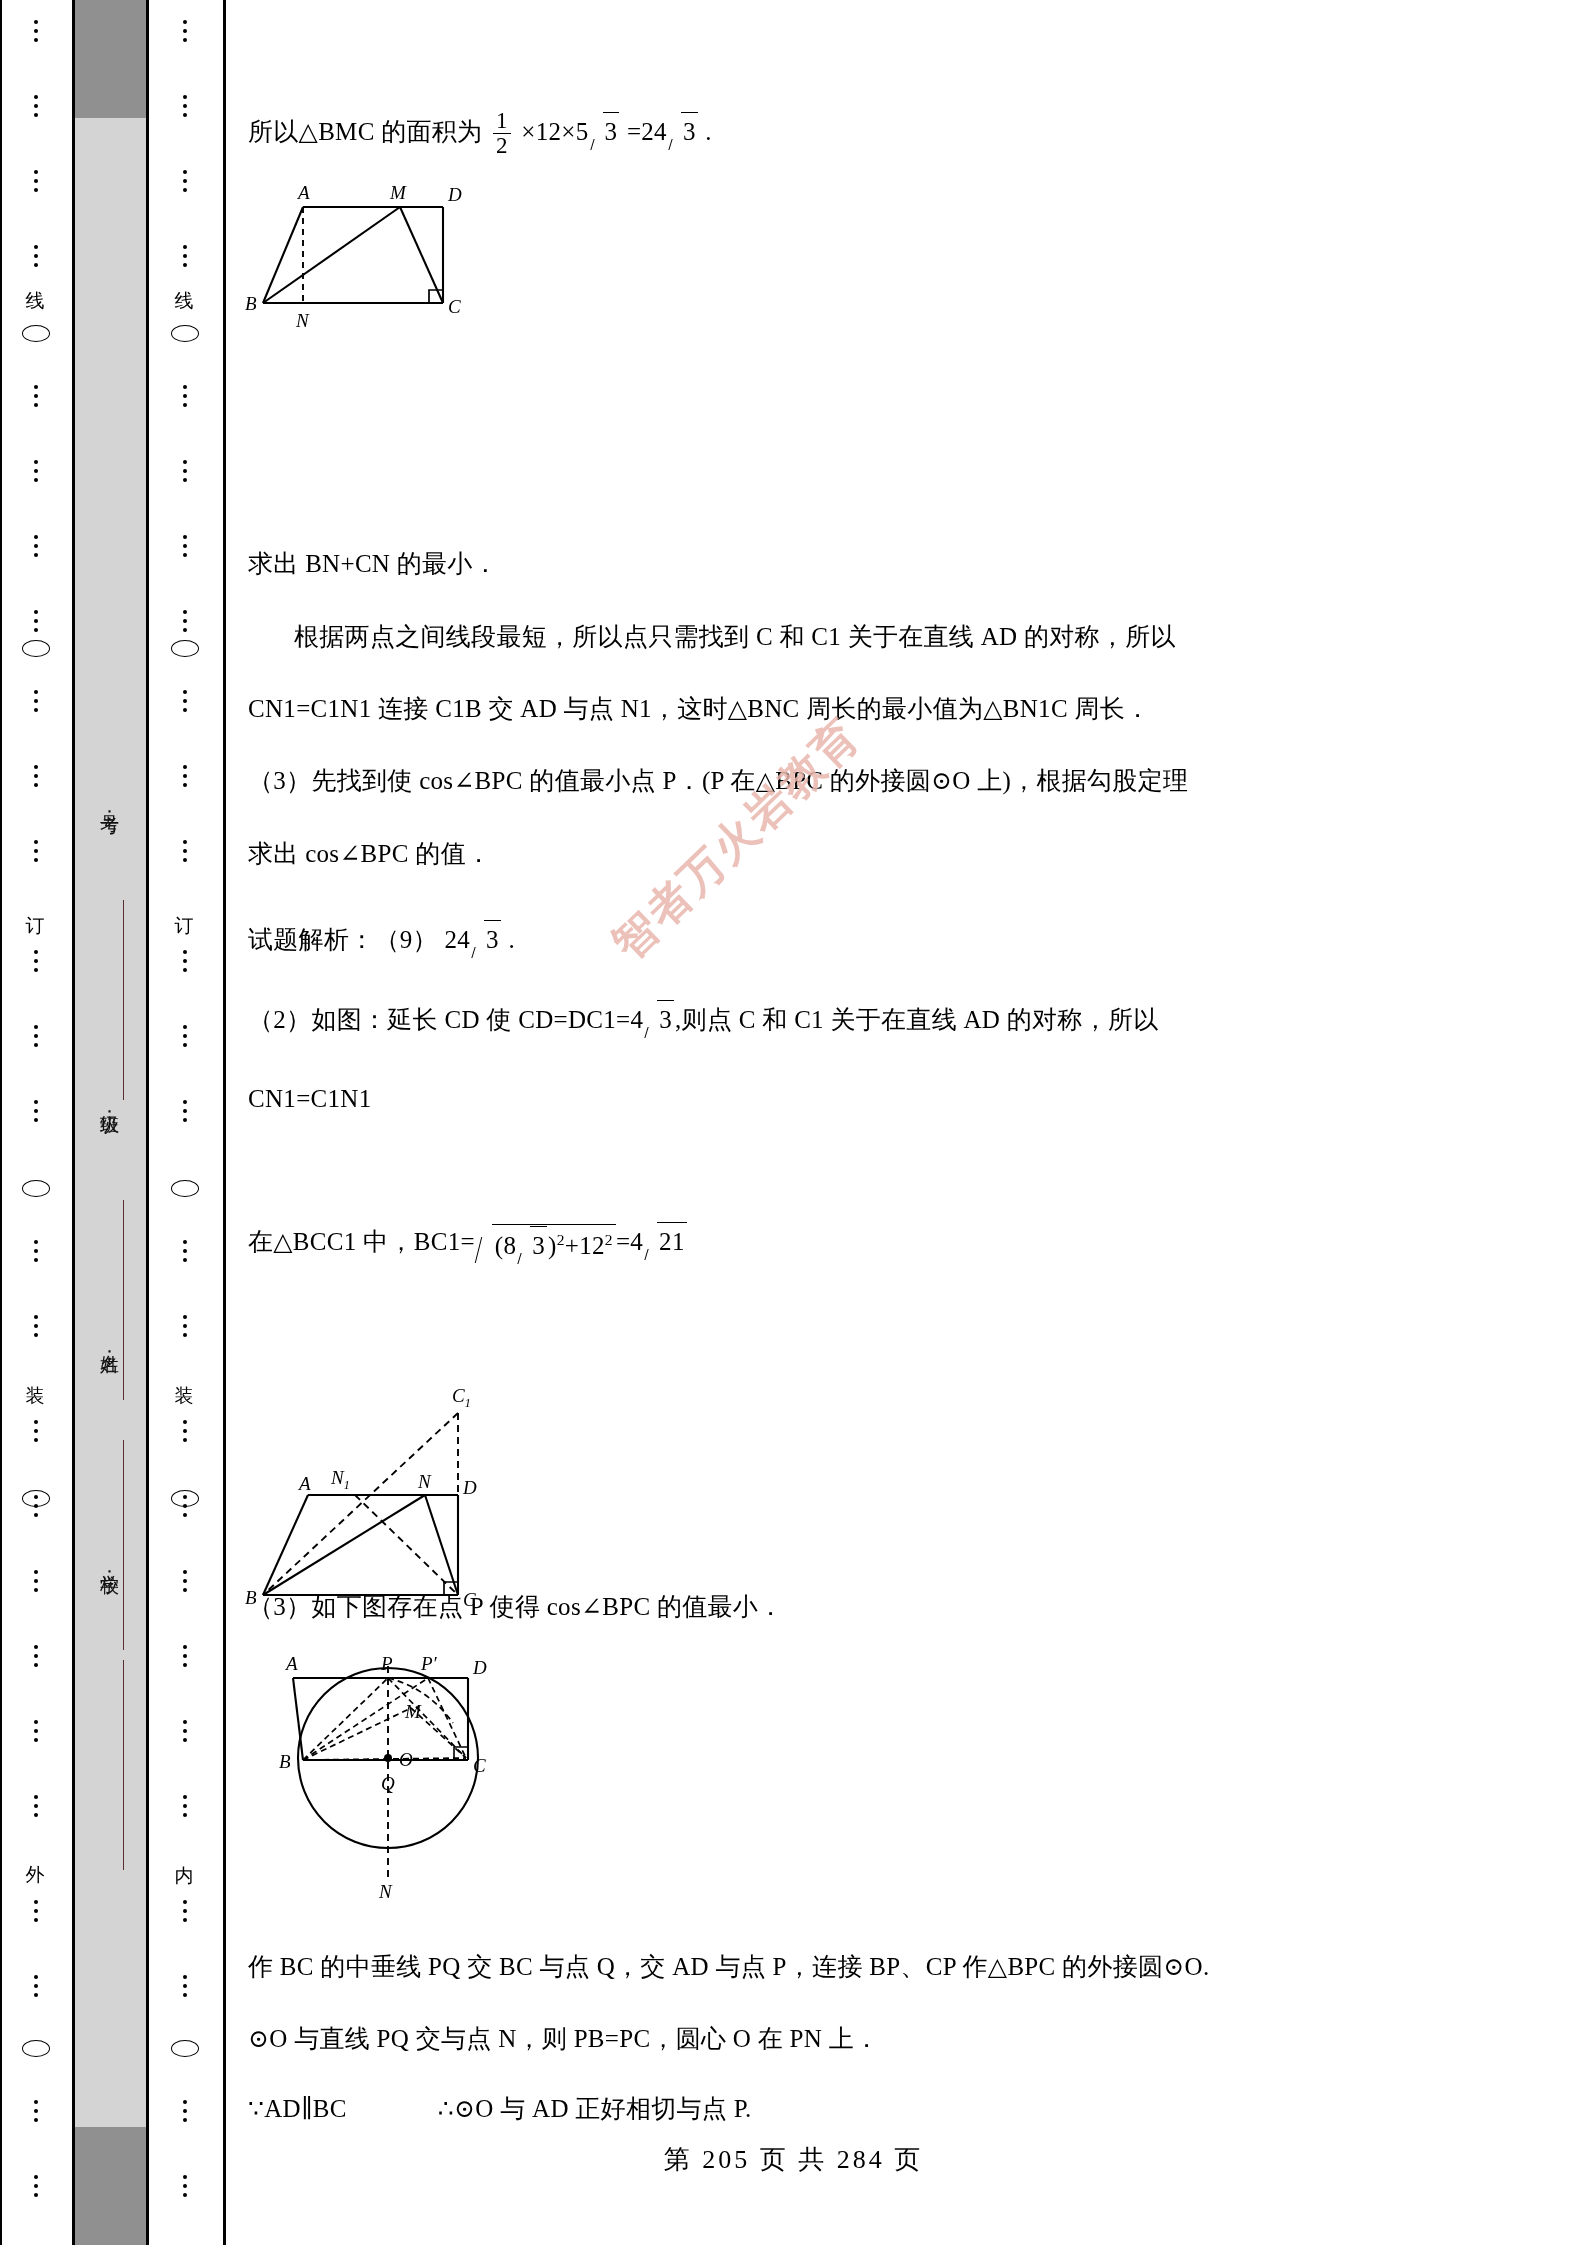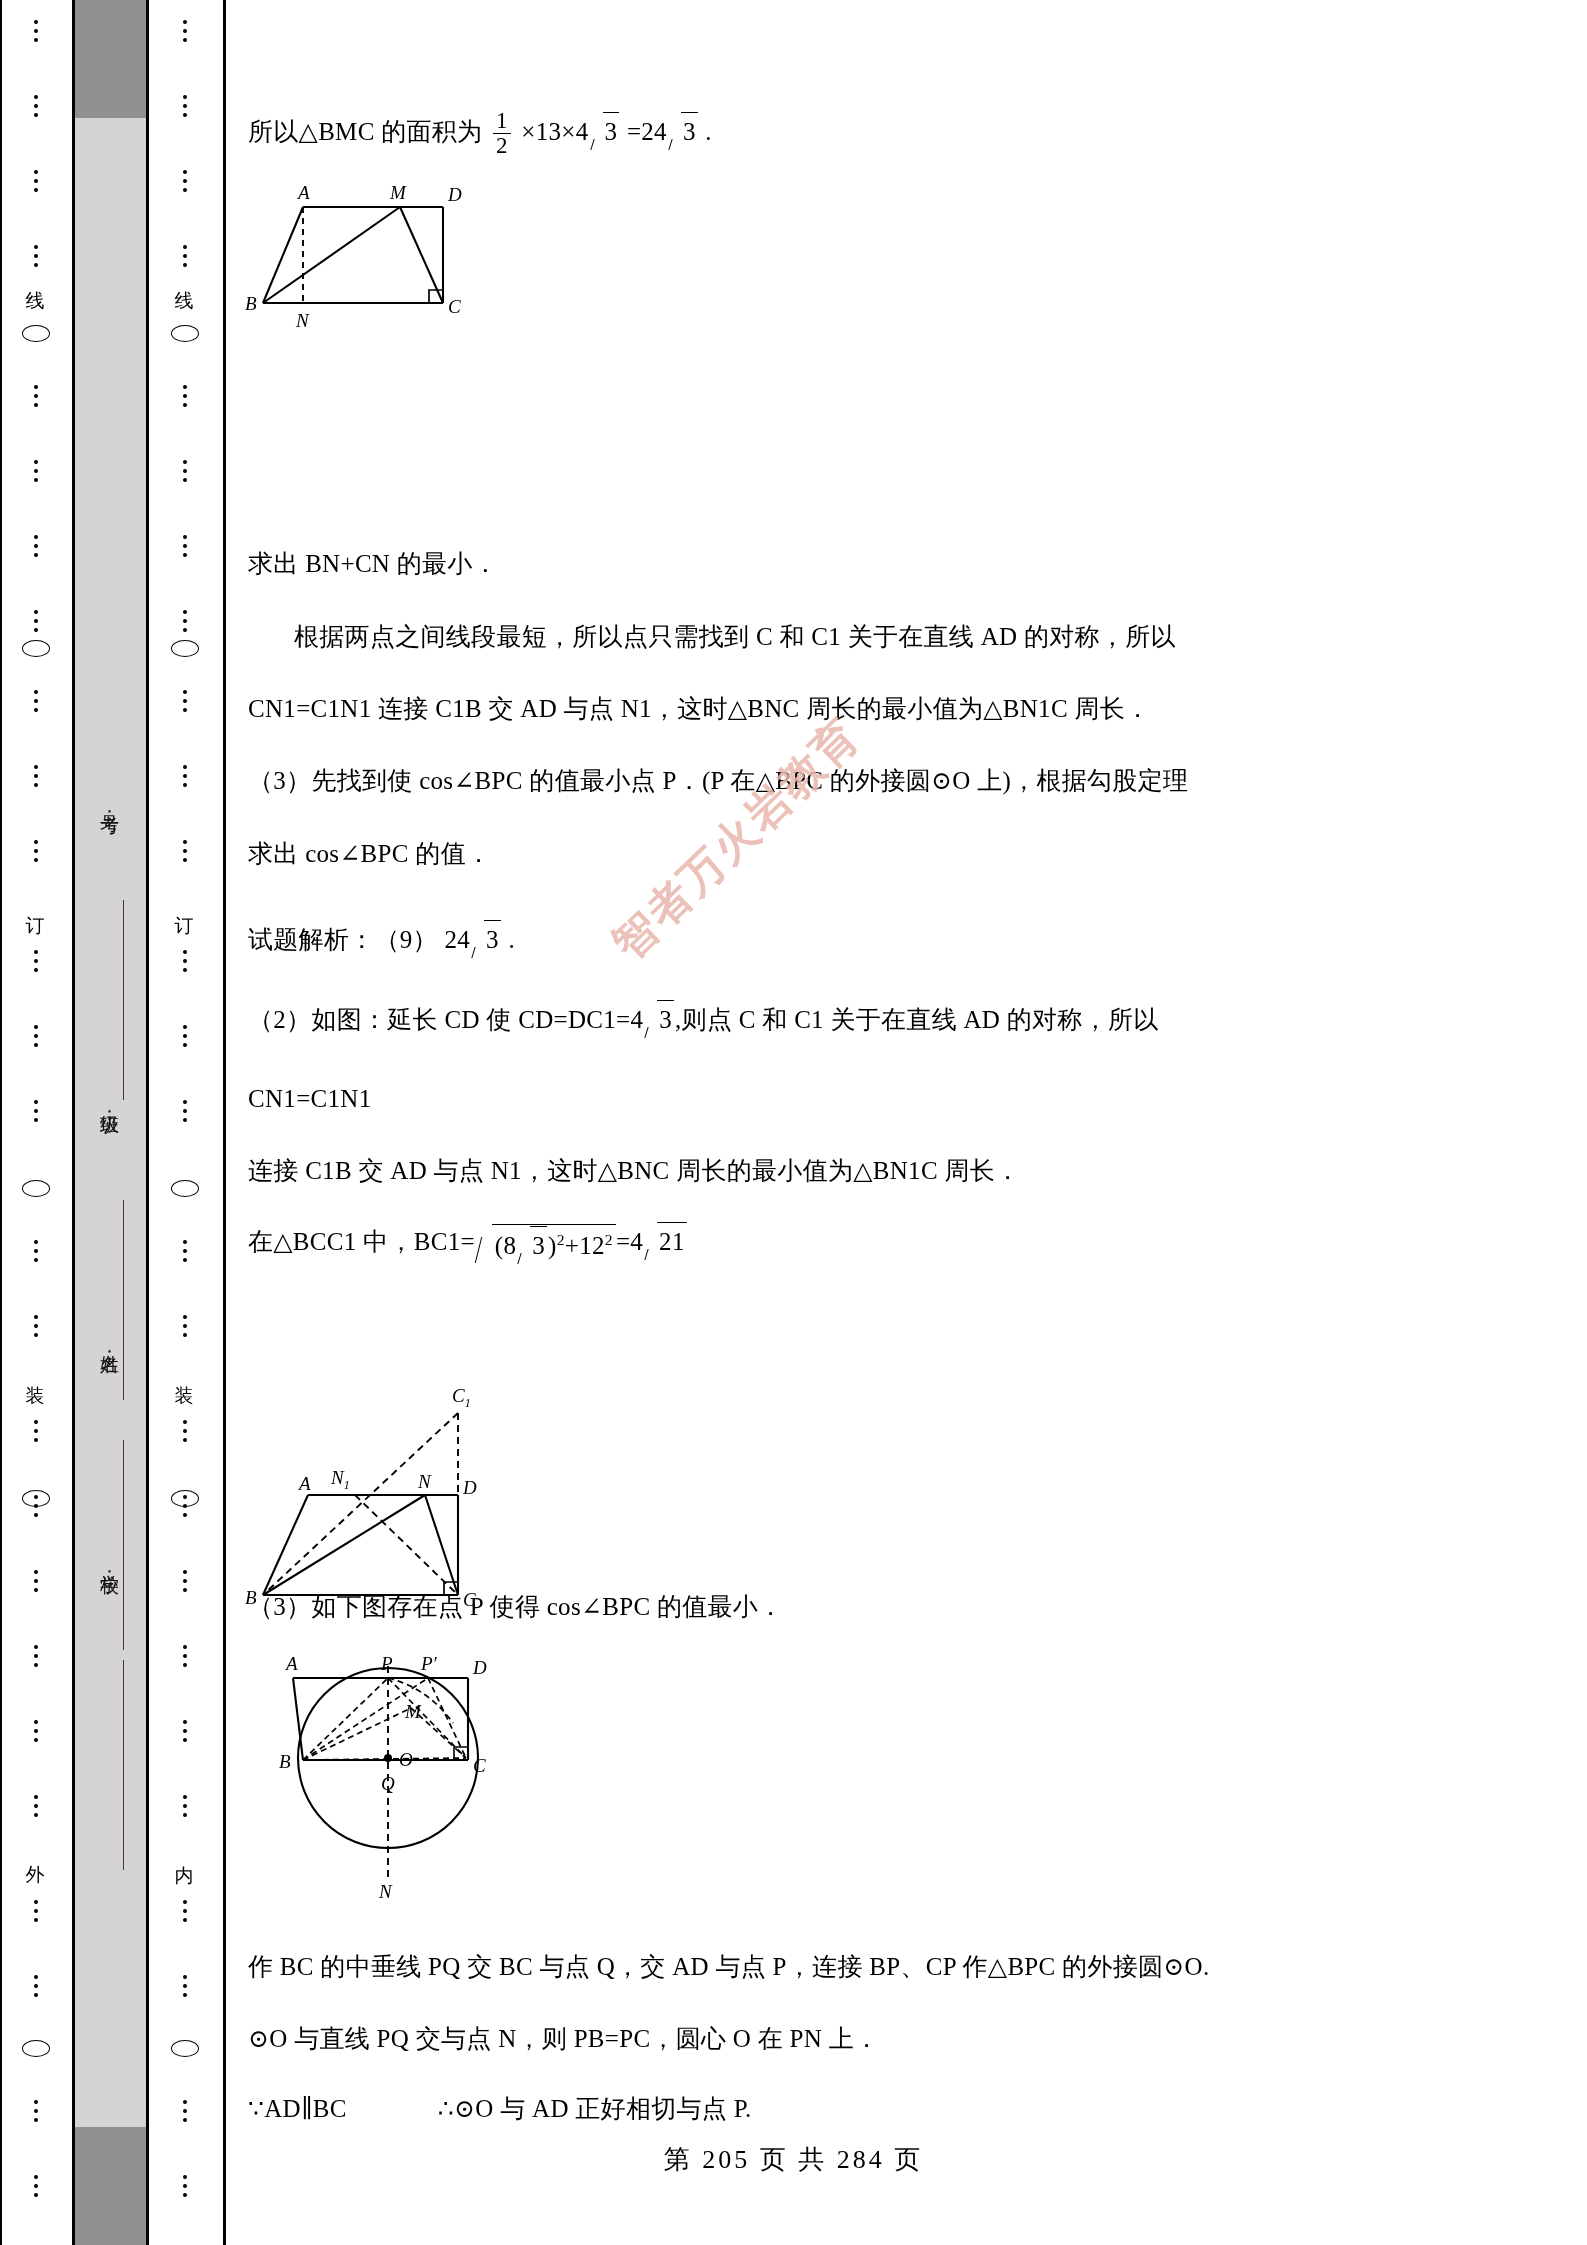--- a/index.html
+++ b/index.html
@@ -556,21 +556,21 @@
   </div>
 
   <div class="content">
 
     <div class="para" style="top:110px; left:0;">
       <span>所以△BMC 的面积为</span>
       <span class="frac">
         <span class="num">1</span>
         <span class="den">2</span>
       </span>
-      <span>×13×4</span><span class="rad"><span class="radbody">3</span></span>
+      <span>×12×5</span><span class="rad"><span class="radbody">3</span></span>
       <span>=</span><span>24</span><span class="rad"><span class="radbody">3</span></span>
       <span>.</span>
     </div>
 
     <div class="fig" style="top:185px; left:-5px;">
       <svg width="320" height="150" viewBox="0 0 320 150">
 
         <line x1="60" y1="22" x2="200" y2="22" stroke="#000" stroke-width="2.1"></line>
         <line x1="200" y1="22" x2="200" y2="118" stroke="#000" stroke-width="2.1"></line>
         <line x1="200" y1="118" x2="20" y2="118" stroke="#000" stroke-width="2.1"></line>
@@ -603,21 +603,20 @@
       <span>试题解析：（9）</span>
       <span>24</span><span class="rad"><span class="radbody">3</span></span>
       <span>.</span>
     </div>
 
     <div class="para" style="top:1000px; left:0;">
       <span>（2）如图：延长 CD 使 CD=DC1=</span><span>4</span><span class="rad"><span class="radbody">3</span></span><span>,则点 C 和 C1 关于在直线 AD 的对称，所以</span>
     </div>
 
     <div class="para" style="top:1080px; left:0;">CN1=C1N1</div>
-    <div class="para" style="top:1152px; left:0;">连接 C1B 交 AD 与点 N1，这时△BNC 周长的最小值为△BN1C 周长．</div>
 
     <div class="para" style="top:1222px; left:0;">
       <span>在△BCC1 中，BC1=</span><span class="bigrad"><span class="rbody"><span>(8</span><span class="rad"><span class="radbody">3</span></span><span>)</span><sup class="exp">2</sup><span>+12</span><sup class="exp">2</sup></span></span><span>=4</span><span class="rad"><span class="radbody">21</span></span>
     </div>
 
 
     <div class="fig" style="top:1380px; left:-5px;">
       <svg width="330" height="300" viewBox="0 0 330 300">
 
         <line x1="65" y1="115" x2="215" y2="115" stroke="#000" stroke-width="2.1"></line>

